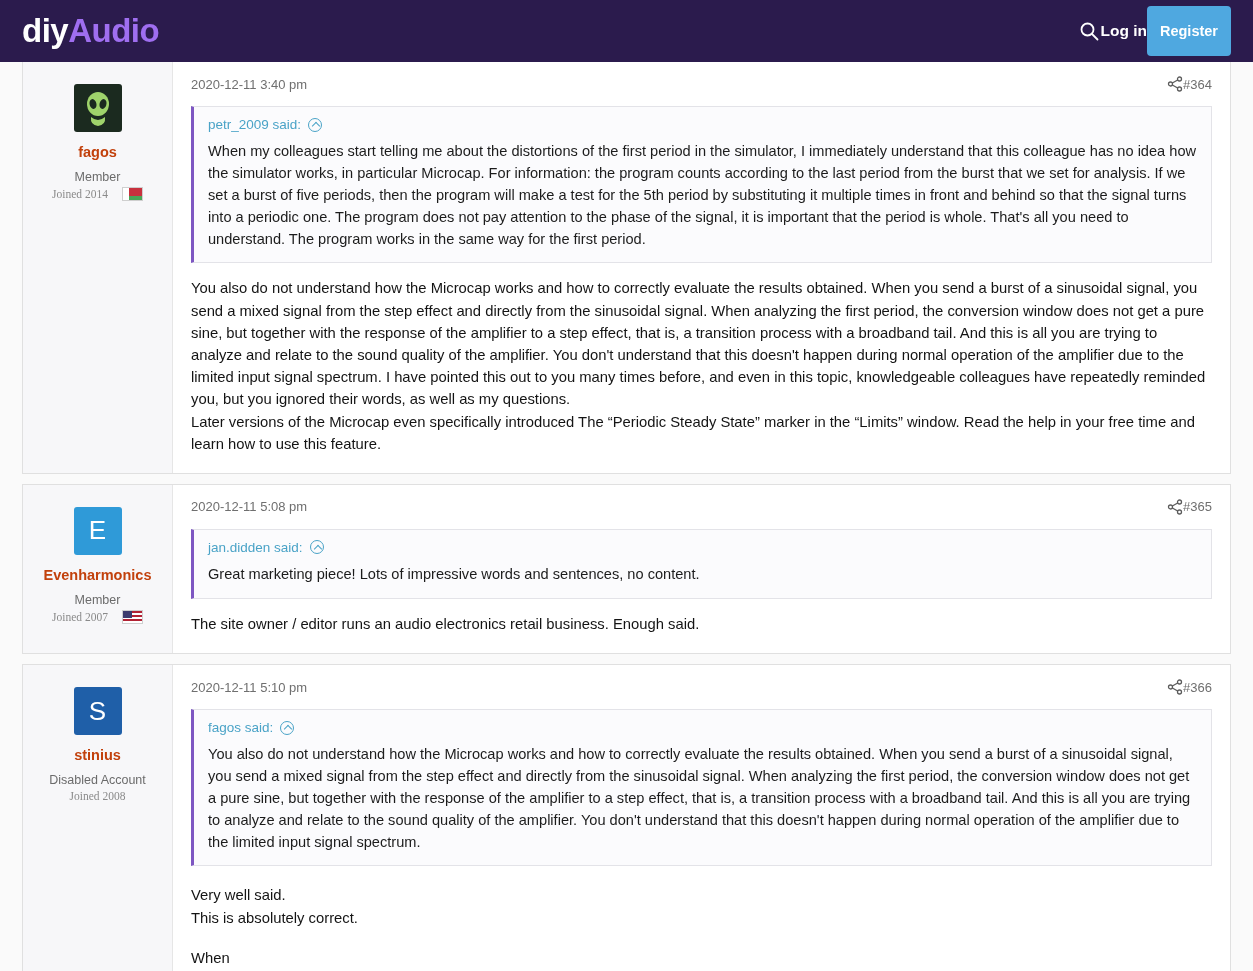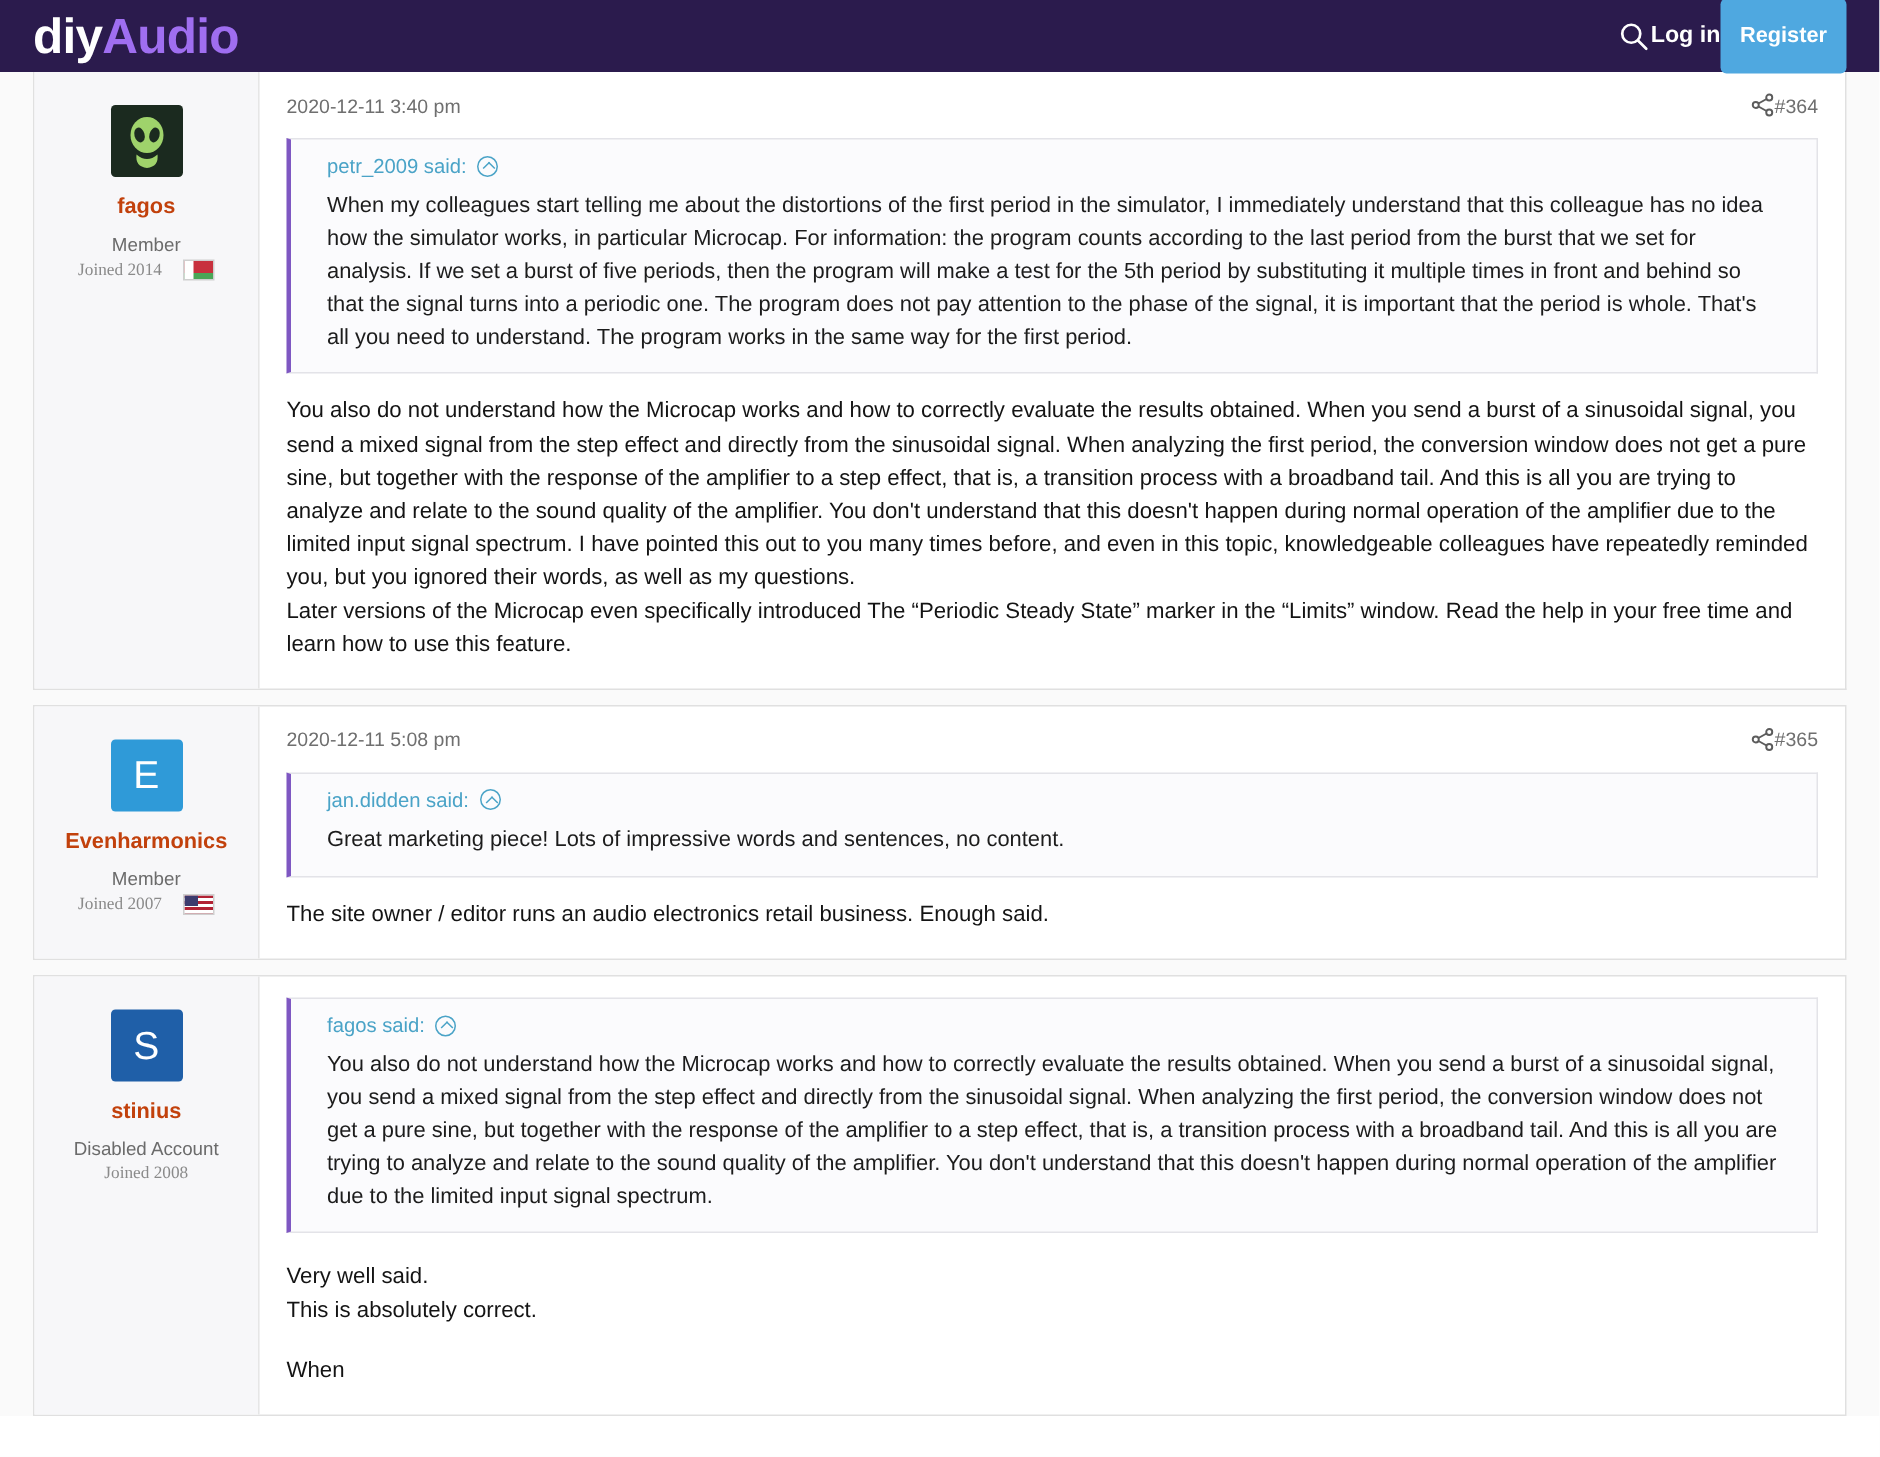--- a/index.html
+++ b/index.html
@@ -11,21 +11,21 @@
   }
   body {
     width: 1253px;
     min-height: 971px;
     overflow-x: hidden;
     color: #141414;
   }
 
   
   .site-header {
-    height: 48px;
+    height: 62px;
     background: #2b1b4d;
     display: flex;
     align-items: center;
     padding: 0 22px;
     position: relative;
     justify-content: center;
   }
   .logo {
     font-size: 33px;
     font-weight: bold;
@@ -220,21 +220,21 @@
     align-items: center;
     gap: 0;
   }
   .share-icon { cursor: pointer; display: flex; }
   .post-number { color: #6f6f6f; cursor: pointer; font-size: 13px; }
 
   .quote {
     border: 1px solid #e3e3e8;
     border-left: 3px solid #7e57c2;
     background: #fbfbfd;
-    padding: 10px 24px 12px;
+    padding: 10px 14px 12px;
     margin: 0 0 14px 0;
   }
   .quote-head {
     font-size: 13.5px;
     color: #4aa3c7;
     margin-bottom: 9px;
     display: flex;
     align-items: center;
     gap: 7px;
     cursor: pointer;
@@ -394,20 +394,35 @@
         <span>S</span>
       </div>
       <div class="username">stinius</div>
       <div class="user-title">Disabled Account</div>
       <div class="joined-row">
         <span class="joined">Joined 2008</span>
       </div>
     </div>
 
     <div class="post-main">
+      <div class="post-meta">
+        <span class="post-date">2020-12-11 5:10 pm</span>
+        <div class="post-meta-right">
+          <span class="share-icon">
+            <svg width="16" height="16" viewBox="0 0 16 16">
+              <circle cx="12.5" cy="3" r="2" fill="none" stroke="#5c5c5c" stroke-width="1.3"></circle>
+              <circle cx="3.5" cy="8" r="2" fill="none" stroke="#5c5c5c" stroke-width="1.3"></circle>
+              <circle cx="12.5" cy="13" r="2" fill="none" stroke="#5c5c5c" stroke-width="1.3"></circle>
+              <line x1="5.3" y1="7" x2="10.7" y2="4" stroke="#5c5c5c" stroke-width="1.3"></line>
+              <line x1="5.3" y1="9" x2="10.7" y2="12" stroke="#5c5c5c" stroke-width="1.3"></line>
+            </svg>
+          </span>
+          <span class="post-number">#366</span>
+        </div>
+      </div>
 
       <div class="quote">
         <div class="quote-head">
           <span>fagos said:</span>
           <span class="quote-jump"></span>
         </div>
         <div class="quote-body">You also do not understand how the Microcap works and how to correctly evaluate the results obtained. When you send a burst of a sinusoidal signal, you send a mixed signal from the step effect and directly from the sinusoidal signal. When analyzing the first period, the conversion window does not get a pure sine, but together with the response of the amplifier to a step effect, that is, a transition process with a broadband tail. And this is all you are trying to analyze and relate to the sound quality of the amplifier. You don't understand that this doesn't happen during normal operation of the amplifier due to the limited input signal spectrum.</div>
       </div>
 
       <div class="post-text">

